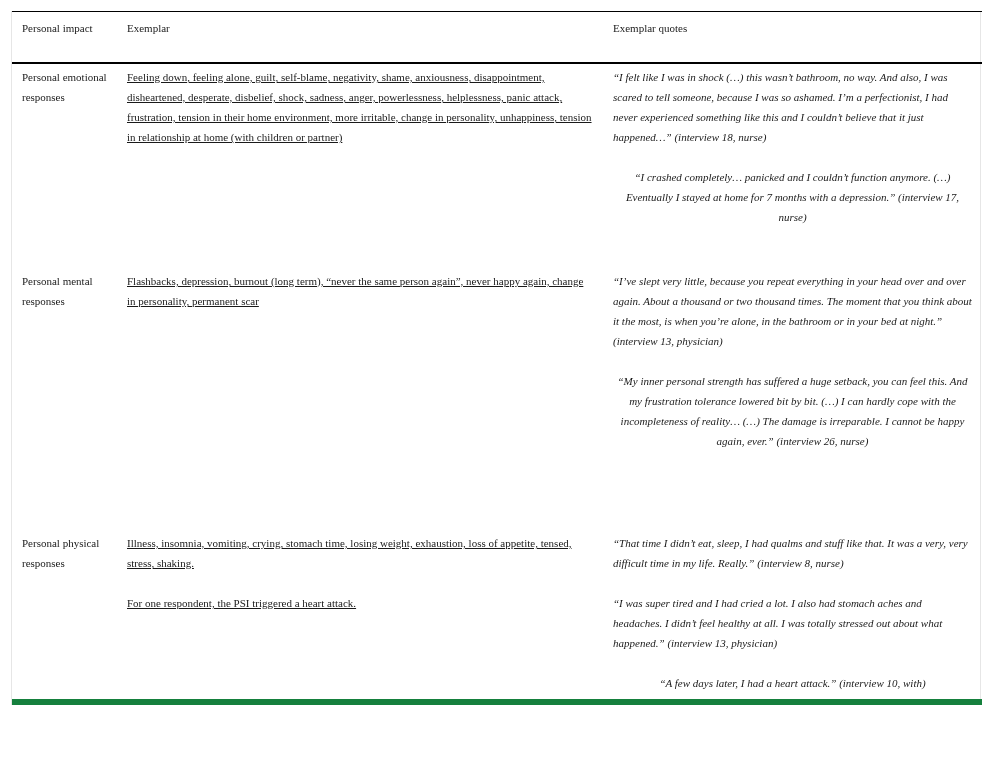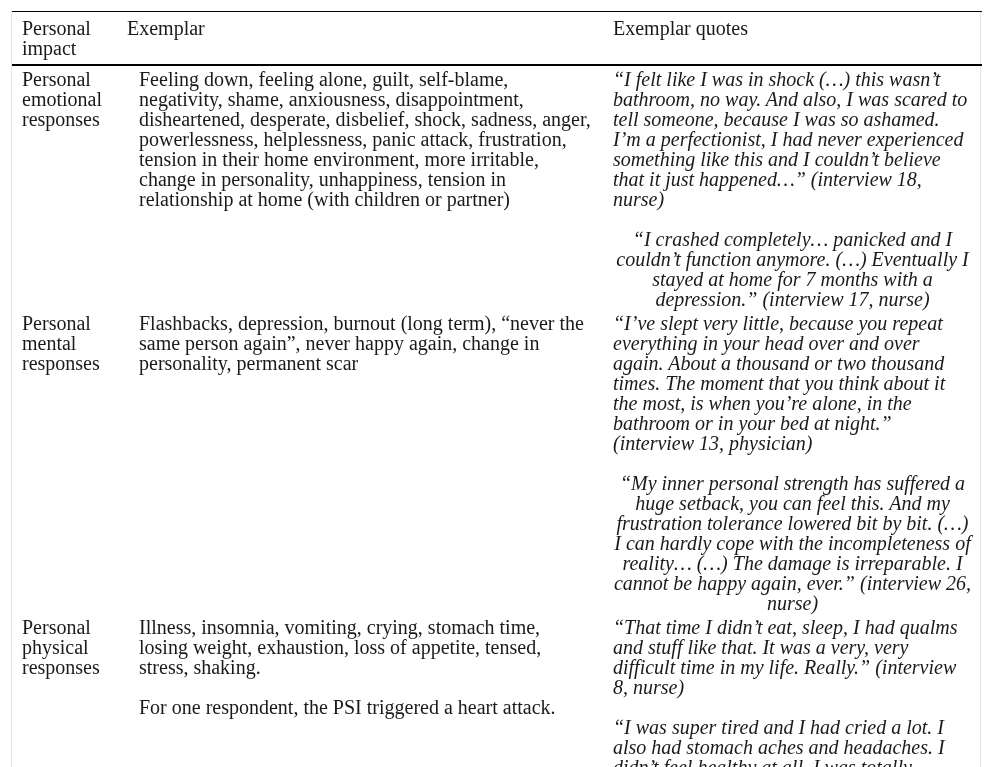--- a/index.html
+++ b/index.html
@@ -11,31 +11,31 @@
     .table-wrap {
       position: absolute; left: 11px; top: 11px; width: 970px;
       border-left: 1px solid #e6e6e6; border-right: 1px solid #e6e6e6;
       box-sizing: border-box;
     }
     table { border-collapse: collapse; width: 100%; table-layout: fixed; }
     thead tr { border-top: 1px solid #000; border-bottom: 2px solid #000; }
     tbody tr:last-child { border-bottom: 6px solid #15803d; }
     th, td {
       text-align: left; vertical-align: top;
-      font-size: 20px; line-height: 20px; font-weight: normal;
+      font-size: 11px; line-height: 20px; font-weight: normal;
       padding: 0 10px 0 10px;
     }
     th { padding-top: 6px; padding-bottom: 6px; height: 38px; }
     td { padding-top: 3px; padding-bottom: 1px; }
     col.c1 { width: 105px; }
     col.c2 { width: 486px; }
     col.c3 { width: 379px; }
     .quote { font-style: italic; margin: 0 0 20px 0; }
     .quote:last-child { margin-bottom: 0; text-align: center; }
-    .symp-p { margin: 0 0 20px 12px; }
+    .symp-p { margin: 0 0 20px 0; text-decoration: underline; }
     .symp-p:last-child { margin-bottom: 0; }
   </style>
 </head>
 <body>
 
 <div class="table-wrap">
   <table>
     <colgroup>
         <col class="c1">
         <col class="c2">

